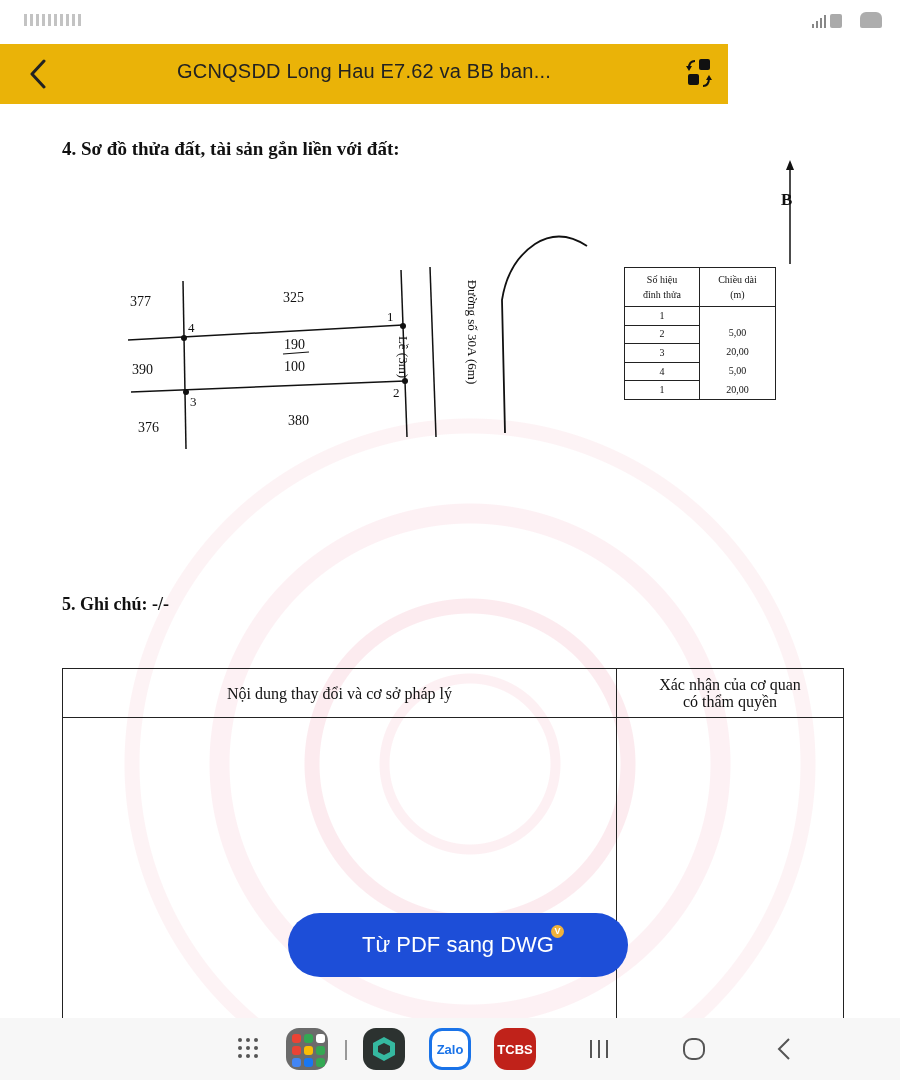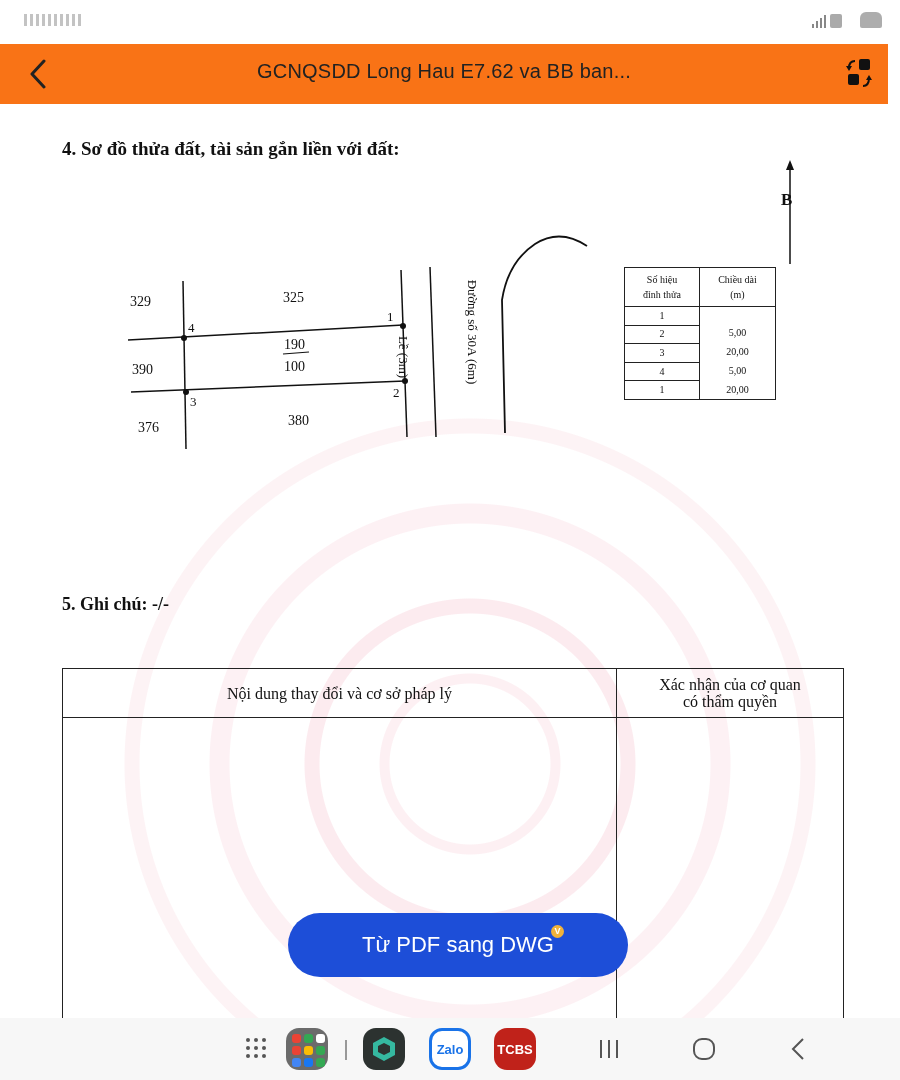--- a/index.html
+++ b/index.html
@@ -4,21 +4,21 @@
 <style>
   html,body{margin:0;padding:0;}
   body{width:900px;height:1080px;overflow:hidden;background:#ffffff;position:relative;font-family:"Liberation Sans",sans-serif;}
   .statusbar{position:absolute;left:0;top:0;width:900px;height:44px;background:#fff;}
   .status-left{position:absolute;left:24px;top:14px;width:60px;height:12px;opacity:.35;
     background:repeating-linear-gradient(90deg,#555 0 3px,transparent 3px 6px);filter:blur(.6px);}
   .status-right{position:absolute;right:18px;top:12px;display:flex;gap:18px;align-items:flex-end;}
   .sig{display:flex;gap:2px;align-items:flex-end;}
   .sig i{display:block;width:2px;background:#888;}
   .batt{width:22px;height:16px;border-radius:6px 6px 2px 2px;background:#999;opacity:.8;}
-  .appbar{position:absolute;left:0;top:44px;width:888px;height:60px;background:#f97316;}
+  .appbar{position:absolute;left:0;top:44px;width:728px;height:60px;background:#eab308;}
   .back-btn{position:absolute;left:18px;top:8px;width:40px;height:44px;display:flex;align-items:center;justify-content:center;cursor:pointer;}
   .title{position:absolute;left:0;right:0;top:16px;text-align:center;font-size:20px;color:#222;letter-spacing:.2px;}
   .mode-btn{position:absolute;right:14px;top:12px;width:30px;height:34px;cursor:pointer;}
   .page{position:absolute;left:0;top:104px;width:900px;height:914px;overflow:hidden;
     background:radial-gradient(circle at 470px 660px,#fff 0 80px,#fdf0f3 81px 90px,#fff 91px 150px,#fcebef 151px 165px,#fff 166px 240px,#fdf1f4 241px 260px,#fff 261px 330px,#fdf3f5 331px 345px,#fff 346px);}
   .doc{font-family:"Liberation Serif",serif;color:#111;}
   .h4{position:absolute;left:62px;top:34px;font-size:19px;font-weight:bold;}
   .h5{position:absolute;left:62px;top:490px;font-size:18px;font-weight:bold;}
   .h6{position:absolute;left:62px;top:538px;font-size:19px;font-weight:bold;}
   .lbl{position:absolute;font-size:14px;}
@@ -28,21 +28,21 @@
   .vtable th{height:38px;line-height:15px;}
   .vtable .idx{width:74px;height:16px;line-height:16px;}
   .vtable .len{width:75px;vertical-align:middle;line-height:19px;padding-top:16px;}
   .ctable{position:absolute;left:62px;top:564px;width:782px;height:360px;border:1.5px solid #222;border-collapse:collapse;}
   .ctable td{border:1.5px solid #222;vertical-align:top;}
   .ctable .hd{height:46px;text-align:center;vertical-align:middle;font-size:16px;line-height:17px;}
   .fab{position:absolute;left:288px;top:913px;width:340px;height:64px;border-radius:32px;background:#1d4ed8;
     display:flex;align-items:center;justify-content:center;color:#fff;font-size:22px;cursor:pointer;}
   .vip{position:absolute;left:263px;top:12px;width:13px;height:13px;border-radius:50%;background:#f0b23a;color:#fff;font-size:9px;font-weight:bold;text-align:center;line-height:13px;}
   .navbar{position:absolute;left:0;top:1018px;width:900px;height:62px;background:#f7f7f7;}
-  .nav-item{position:absolute;display:flex;align-items:center;justify-content:flex-end;cursor:pointer;border-radius:17px;}
+  .nav-item{position:absolute;display:flex;align-items:center;justify-content:flex-start;cursor:pointer;border-radius:17px;}
   .app-icon{width:42px;height:42px;border-radius:13px;}
   .sep{position:absolute;left:345px;top:22px;width:2px;height:20px;background:#999;}
 </style>
 </head>
 <body>
 
 <div class="statusbar">
   <div class="status-left"></div>
   <div class="status-right">
     <div class="sig">
@@ -93,21 +93,21 @@
     <circle cx="403" cy="222" r="3" fill="#111"></circle>
     <circle cx="405" cy="277" r="3" fill="#111"></circle>
 
     <line x1="283" y1="250" x2="309" y2="248" stroke="#111" stroke-width="1.2"></line>
 
     <path d="M505,329 L502,196 Q508,158 535,140 Q560,124 587,142" fill="none" stroke="#111" stroke-width="1.8"></path>
     <path d="M502,196 Q510,160 540,146 Q565,138 587,141" fill="none" stroke="#fff" stroke-width="0"></path>
   </svg>
 
   <div class="lbl" style="left:781px;top:86px;font-size:17px;font-weight:bold;">B</div>
-  <div class="lbl" style="left:130px;top:190px;">329</div>
+  <div class="lbl" style="left:130px;top:190px;">377</div>
   <div class="lbl" style="left:283px;top:186px;">325</div>
   <div class="lbl" style="left:132px;top:258px;">390</div>
   <div class="lbl" style="left:138px;top:316px;">376</div>
   <div class="lbl" style="left:288px;top:309px;">380</div>
   <div class="lbl" style="left:284px;top:233px;">190</div>
   <div class="lbl" style="left:284px;top:255px;">100</div>
   <div class="lbl" style="left:387px;top:205px;font-size:13px;">1</div>
   <div class="lbl" style="left:393px;top:281px;font-size:13px;">2</div>
   <div class="lbl" style="left:190px;top:290px;font-size:13px;">3</div>
   <div class="lbl" style="left:188px;top:216px;font-size:13px;">4</div>

